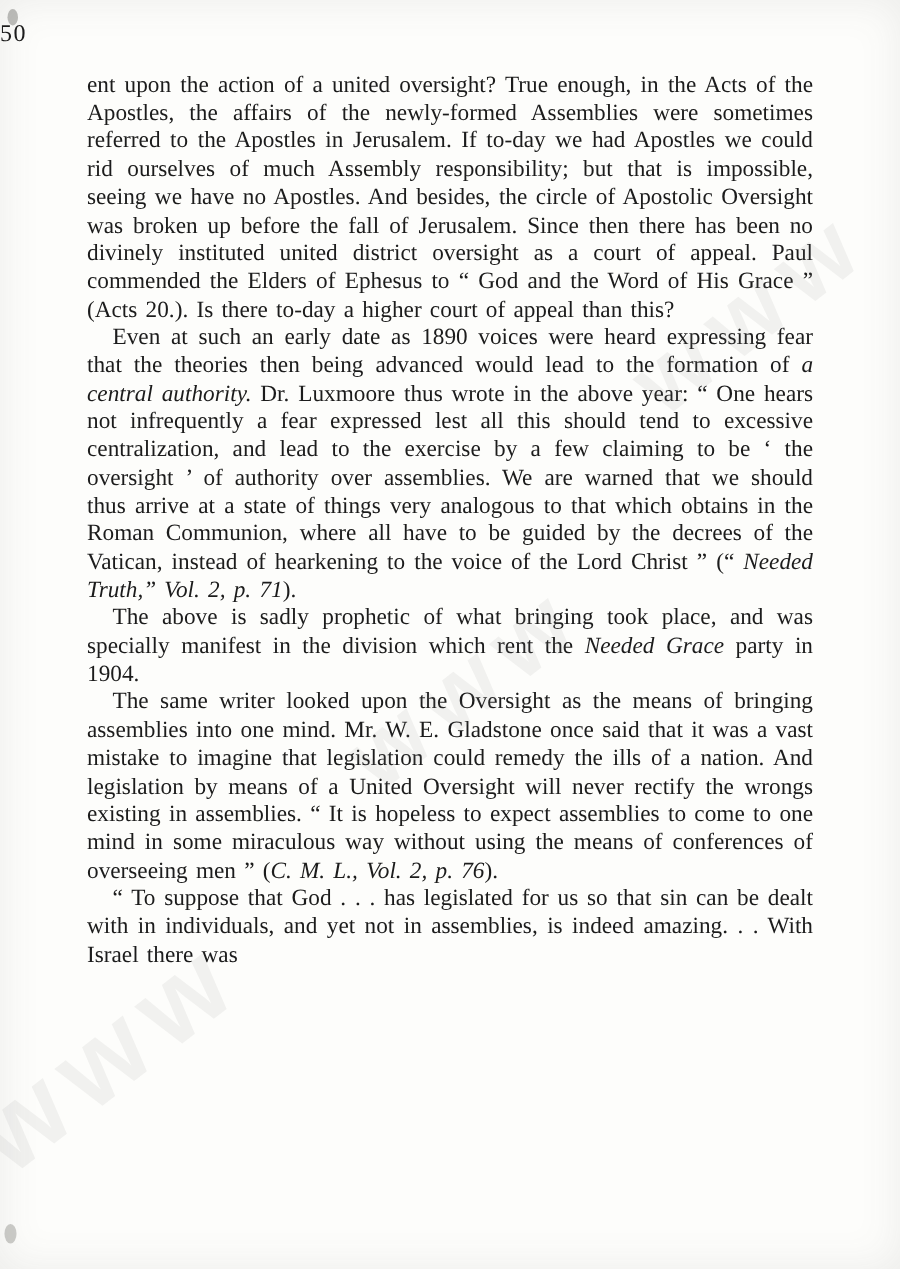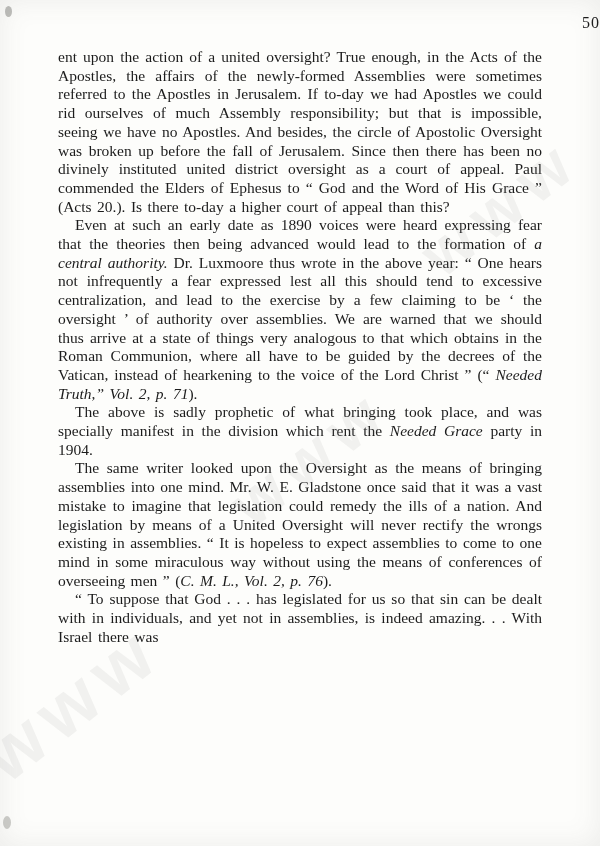--- a/index.html
+++ b/index.html
@@ -16,21 +16,21 @@
     overflow: hidden;
     font-family: "Liberation Serif", "DejaVu Serif", serif;
     color: #1c1c1c;
     box-shadow: inset 0 0 28px rgba(90,90,85,0.10);
   }
   .page-number {
     position: absolute;
     top: 14px;
     left: 0;
     right: 0;
-    text-align: right;
+    text-align: left;
     font-size: 16px;
     letter-spacing: 1px;
   }
   .text-block {
     position: absolute;
     top: 48px;
     left: 58px;
     width: 484px;
     font-size: 15.5px;
     line-height: 18.7px;

